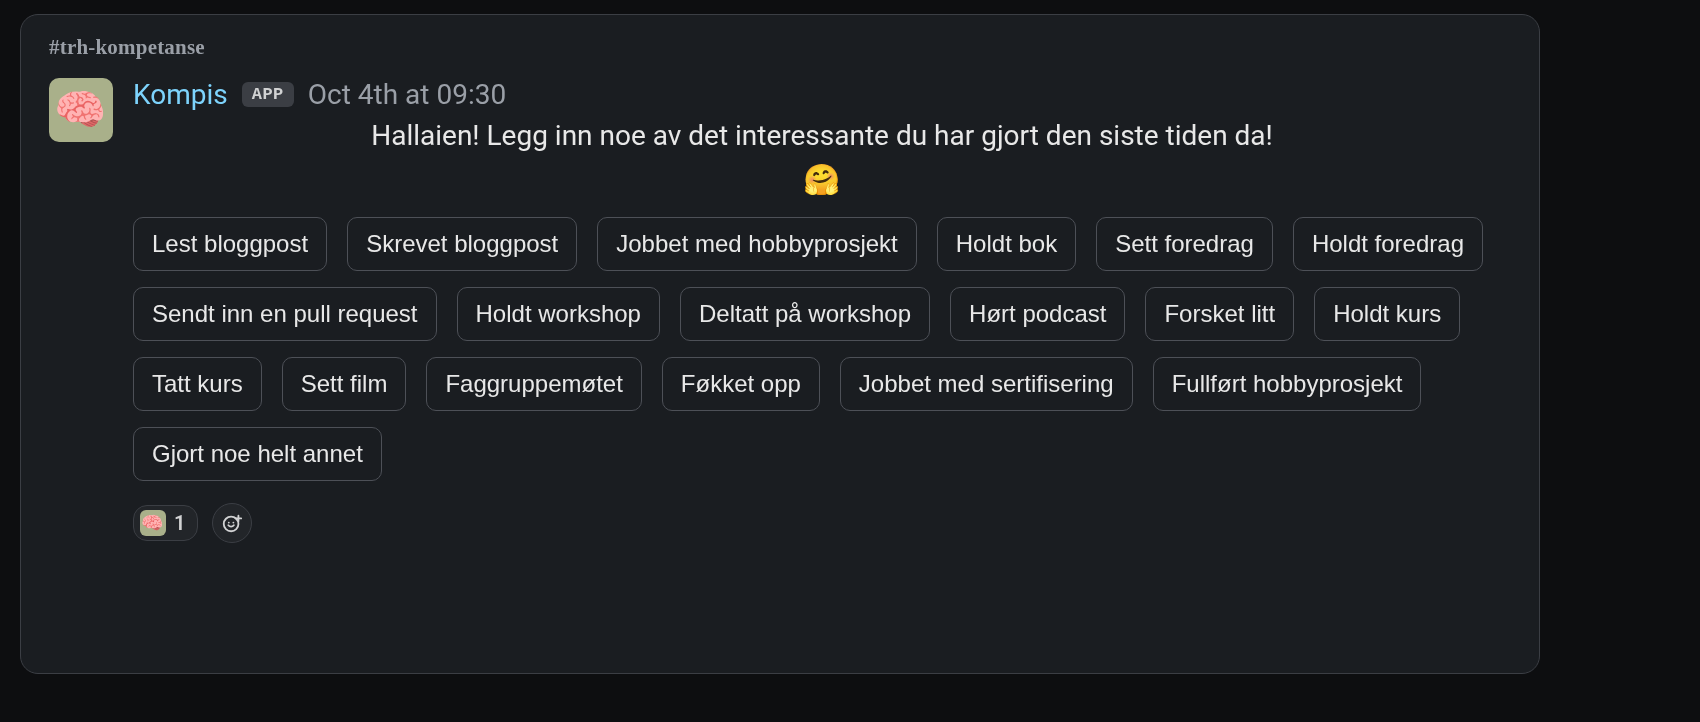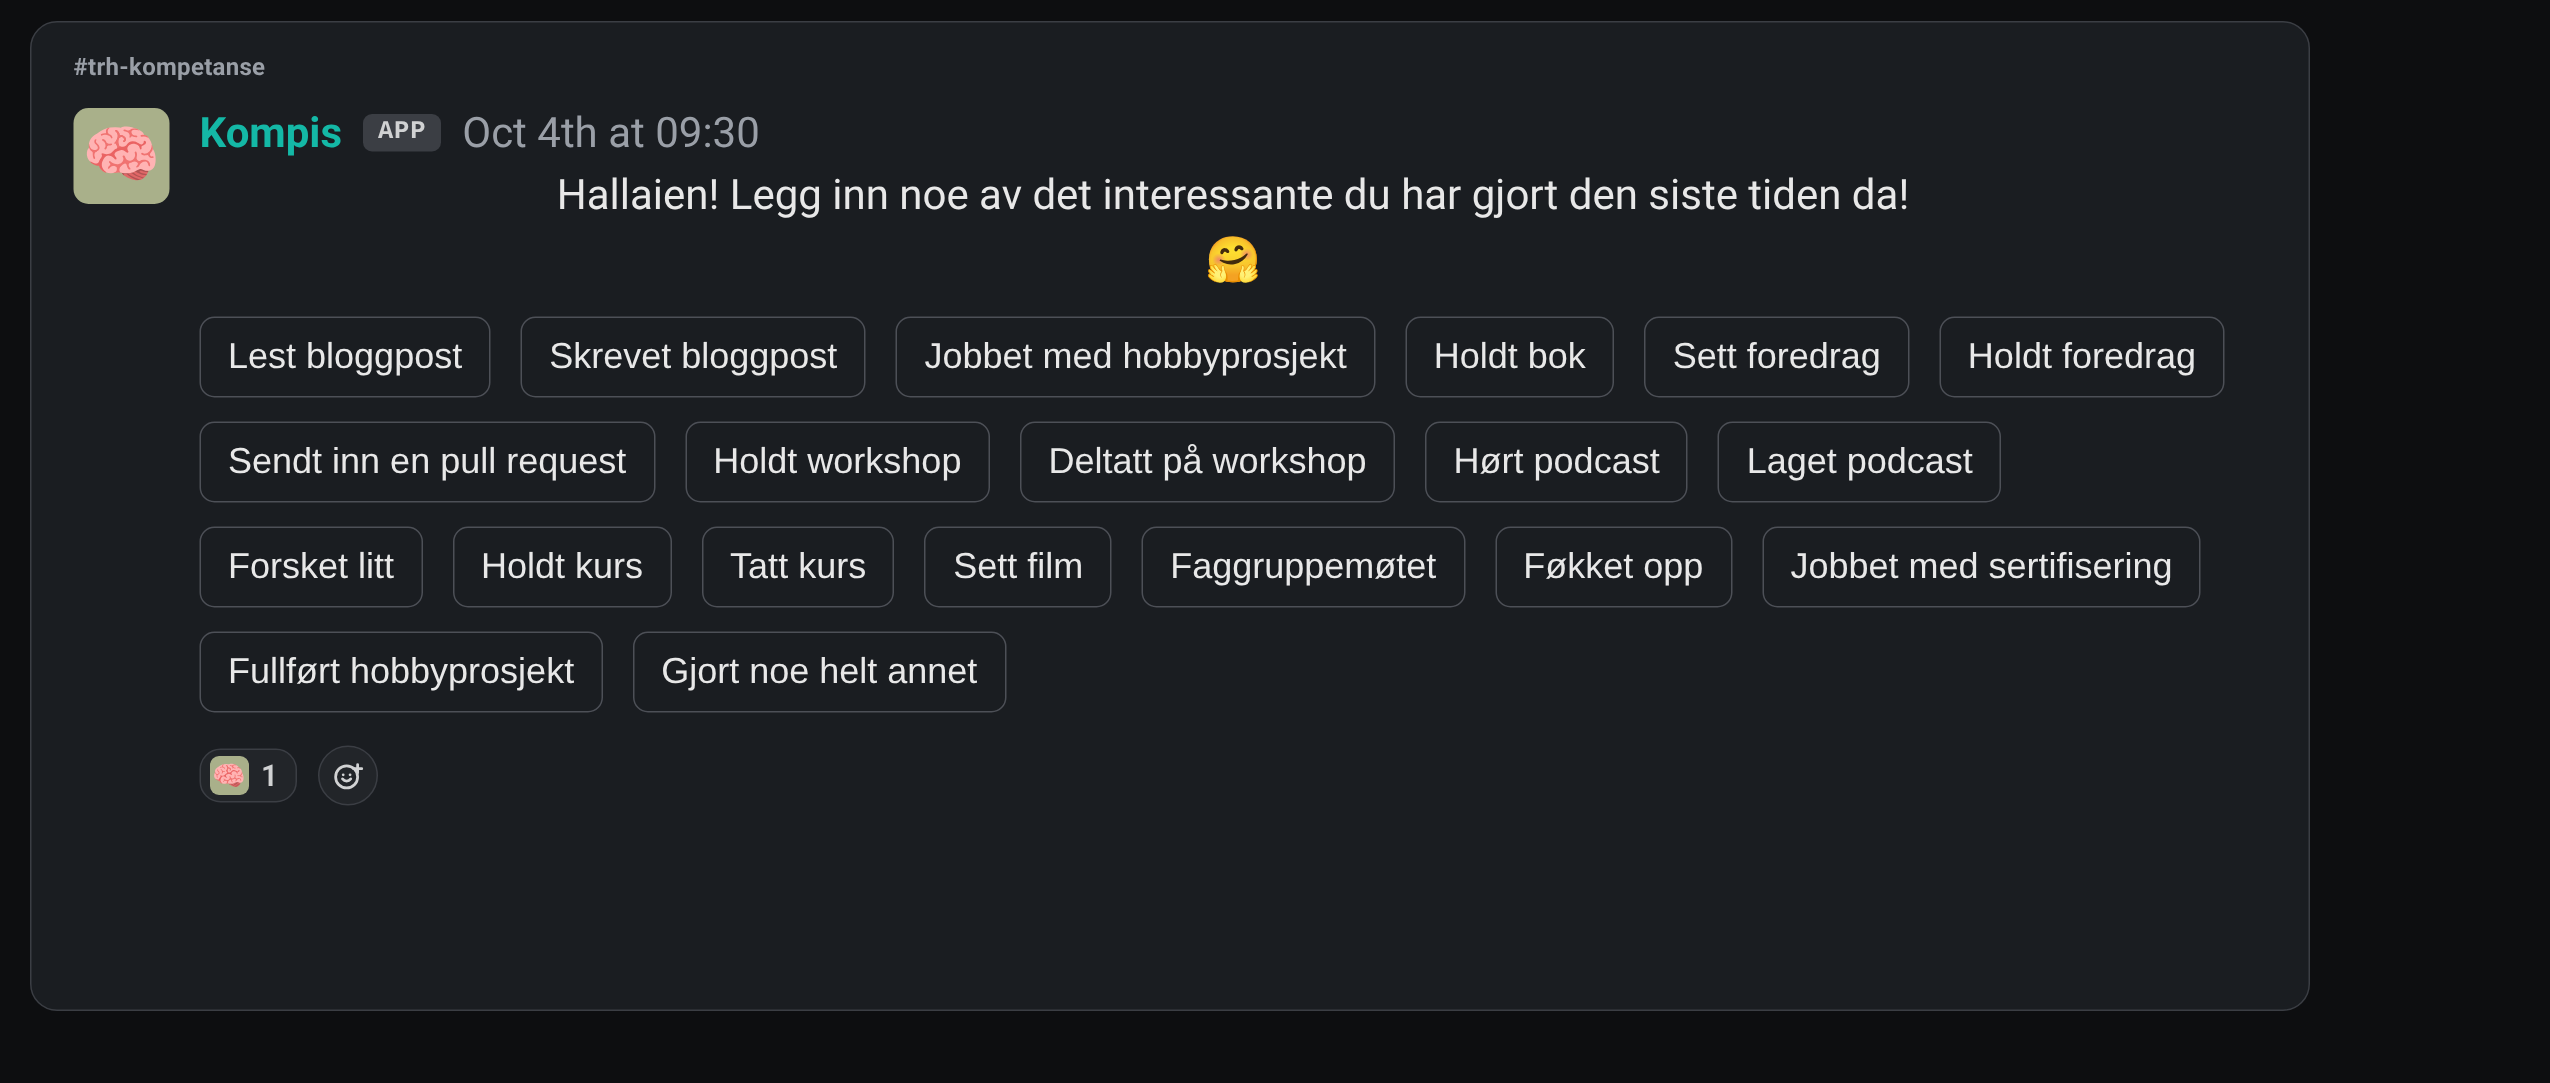--- a/index.html
+++ b/index.html
@@ -32,23 +32,24 @@
     width:1520px;
     height:660px;
     background:var(--panel);
     border:1px solid var(--panel-border);
     border-radius:18px;
     box-sizing:border-box;
     padding:20px 28px 20px 28px;
   }
   .channel{
     color:var(--muted);
-    font-size:16px;
+    font-size:21px;
     font-weight:700;
     letter-spacing:.2px;
+    font-family:Liberation Serif, serif;
   }
   .msg{
     display:flex;
     margin-top:18px;
     align-items:flex-start;
   }
   .avatar{
     width:64px;
     height:64px;
     border-radius:10px;
@@ -68,23 +69,23 @@
     font-size:42px;
     line-height:1;
   }
   .header-row{
     display:flex;
     align-items:center;
     gap:14px;
     flex-wrap:wrap;
   }
   .author{
-    font-weight:700;
+    font-weight:400;
     font-size:28px;
-    color:#14b8a6;
+    color:#7dd3fc;
   }
   .app-badge{
     background:var(--badge-bg);
     color:var(--badge-text);
     font-size:17px;
     font-weight:700;
     padding:3px 10px;
     border-radius:6px;
     letter-spacing:.5px;
     font-family:Liberation Mono, monospace;
@@ -188,21 +189,20 @@
           <button class="chip">Lest bloggpost</button>
           <button class="chip">Skrevet bloggpost</button>
           <button class="chip">Jobbet med hobbyprosjekt</button>
           <button class="chip">Holdt bok</button>
           <button class="chip">Sett foredrag</button>
           <button class="chip">Holdt foredrag</button>
           <button class="chip">Sendt inn en pull request</button>
           <button class="chip">Holdt workshop</button>
           <button class="chip">Deltatt på workshop</button>
           <button class="chip">Hørt podcast</button>
-          <button class="chip">Laget podcast</button>
           <button class="chip">Forsket litt</button>
           <button class="chip">Holdt kurs</button>
           <button class="chip">Tatt kurs</button>
           <button class="chip">Sett film</button>
           <button class="chip">Faggruppemøtet</button>
           <button class="chip">Føkket opp</button>
           <button class="chip">Jobbet med sertifisering</button>
           <button class="chip">Fullført hobbyprosjekt</button>
           <button class="chip">Gjort noe helt annet</button>
         </div>

